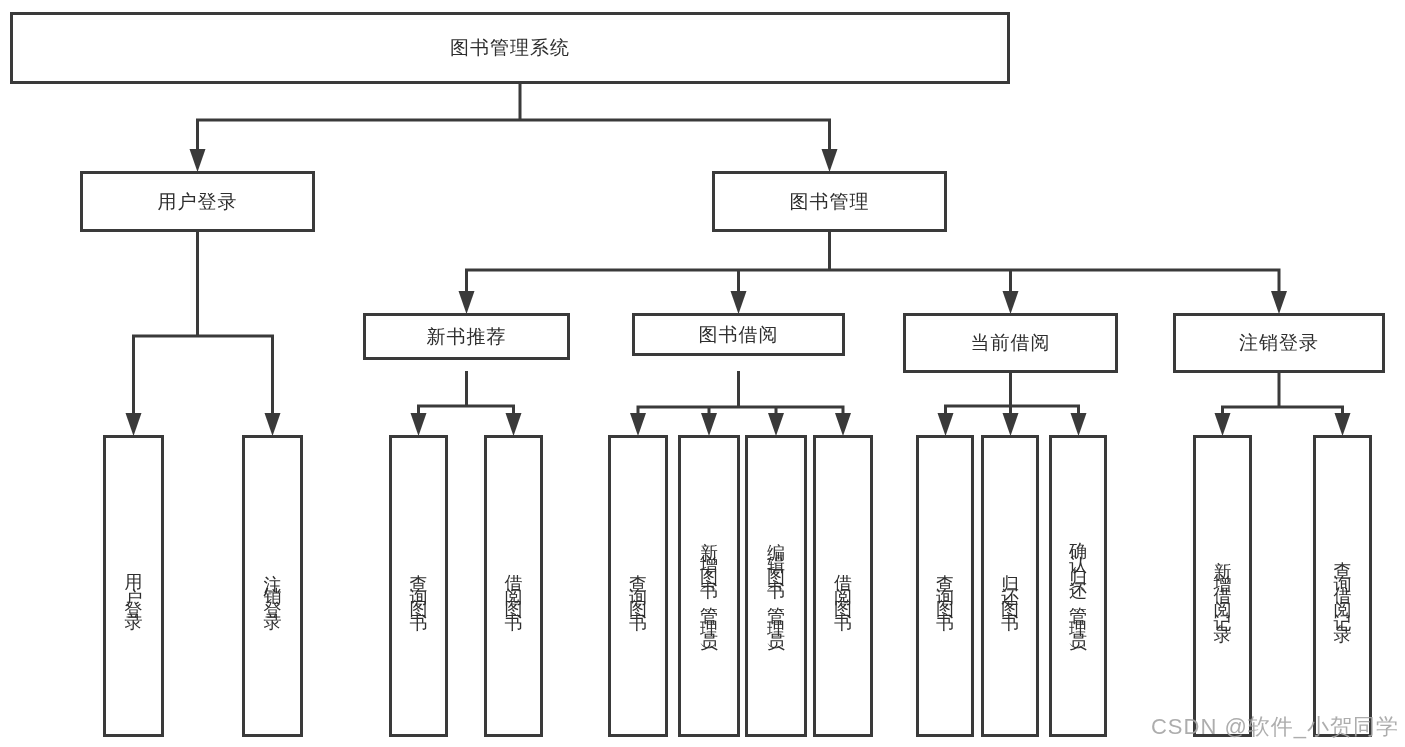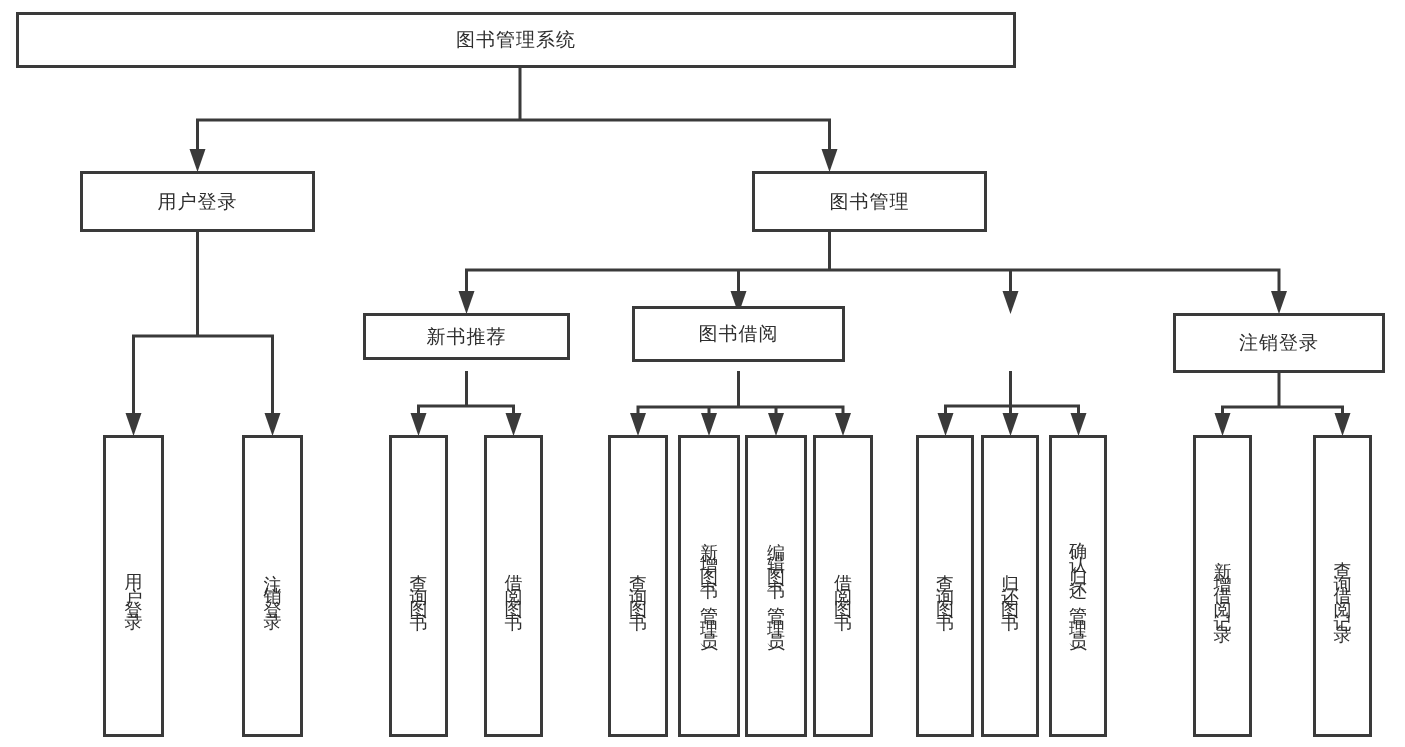--- a/index.html
+++ b/index.html
@@ -116,40 +116,42 @@
       <polygon points="1070.5,413 1086.5,413 1078.5,436"></polygon>
     </g>
 
     <g>
       <path d="M1279 371 V407 M1221 407 H1344 M1222.5 405.5 V415 M1342.5 405.5 V415"></path>
       <polygon points="1214.5,413 1230.5,413 1222.5,436"></polygon>
       <polygon points="1334.5,413 1350.5,413 1342.5,436"></polygon>
     </g>
   </svg>
 
-  <div class="node h" style="left:16px;top:12px;width:1000px;height:56px">图书管理系统</div>
+  <div class="node h" style="left:10px;top:12px;width:1000px;height:72px">图书管理系统</div>
 
   <div class="node h" style="left:80px;top:171px;width:235px;height:61px">用户登录</div>
-  <div class="node h" style="left:752px;top:171px;width:235px;height:61px">图书管理</div>
+  <div class="node h" style="left:712px;top:171px;width:235px;height:61px">图书管理</div>
 
   <div class="node h" style="left:363px;top:313px;width:207px;height:47px">新书推荐</div>
-  <div class="node h" style="left:632px;top:306px;width:213px;height:56px">图书借阅</div>
+  <div class="node h" style="left:632px;top:313px;width:213px;height:43px">图书借阅</div>
+  <div class="node h" style="left:903px;top:313px;width:215px;height:60px">当前借阅</div>
   <div class="node h" style="left:1173px;top:313px;width:212px;height:60px">注销登录</div>
 
   <div class="node v" style="left:103px;top:435px;width:61px;height:302px">用户登录</div>
   <div class="node v" style="left:242px;top:435px;width:61px;height:302px">注销登录</div>
 
   <div class="node v" style="left:389px;top:435px;width:59px;height:302px">查询图书</div>
   <div class="node v" style="left:484px;top:435px;width:59px;height:302px">借阅图书</div>
 
   <div class="node v" style="left:608px;top:435px;width:60px;height:302px">查询图书</div>
   <div class="node v" style="left:678px;top:435px;width:62px;height:302px">新增图书（管理员）</div>
   <div class="node v" style="left:745px;top:435px;width:62px;height:302px">编辑图书（管理员）</div>
   <div class="node v" style="left:813px;top:435px;width:60px;height:302px">借阅图书</div>
 
   <div class="node v" style="left:916px;top:435px;width:58px;height:302px">查询图书</div>
   <div class="node v" style="left:981px;top:435px;width:58px;height:302px">归还图书</div>
   <div class="node v" style="left:1049px;top:435px;width:58px;height:302px">确认归还（管理员）</div>
 
   <div class="node v" style="left:1193px;top:435px;width:59px;height:302px">新增借阅记录</div>
   <div class="node v" style="left:1313px;top:435px;width:59px;height:302px">查询借阅记录</div>
 
+  <div class="watermark">CSDN @软件_小贺同学</div>
 </div>
 
 </body></html>

